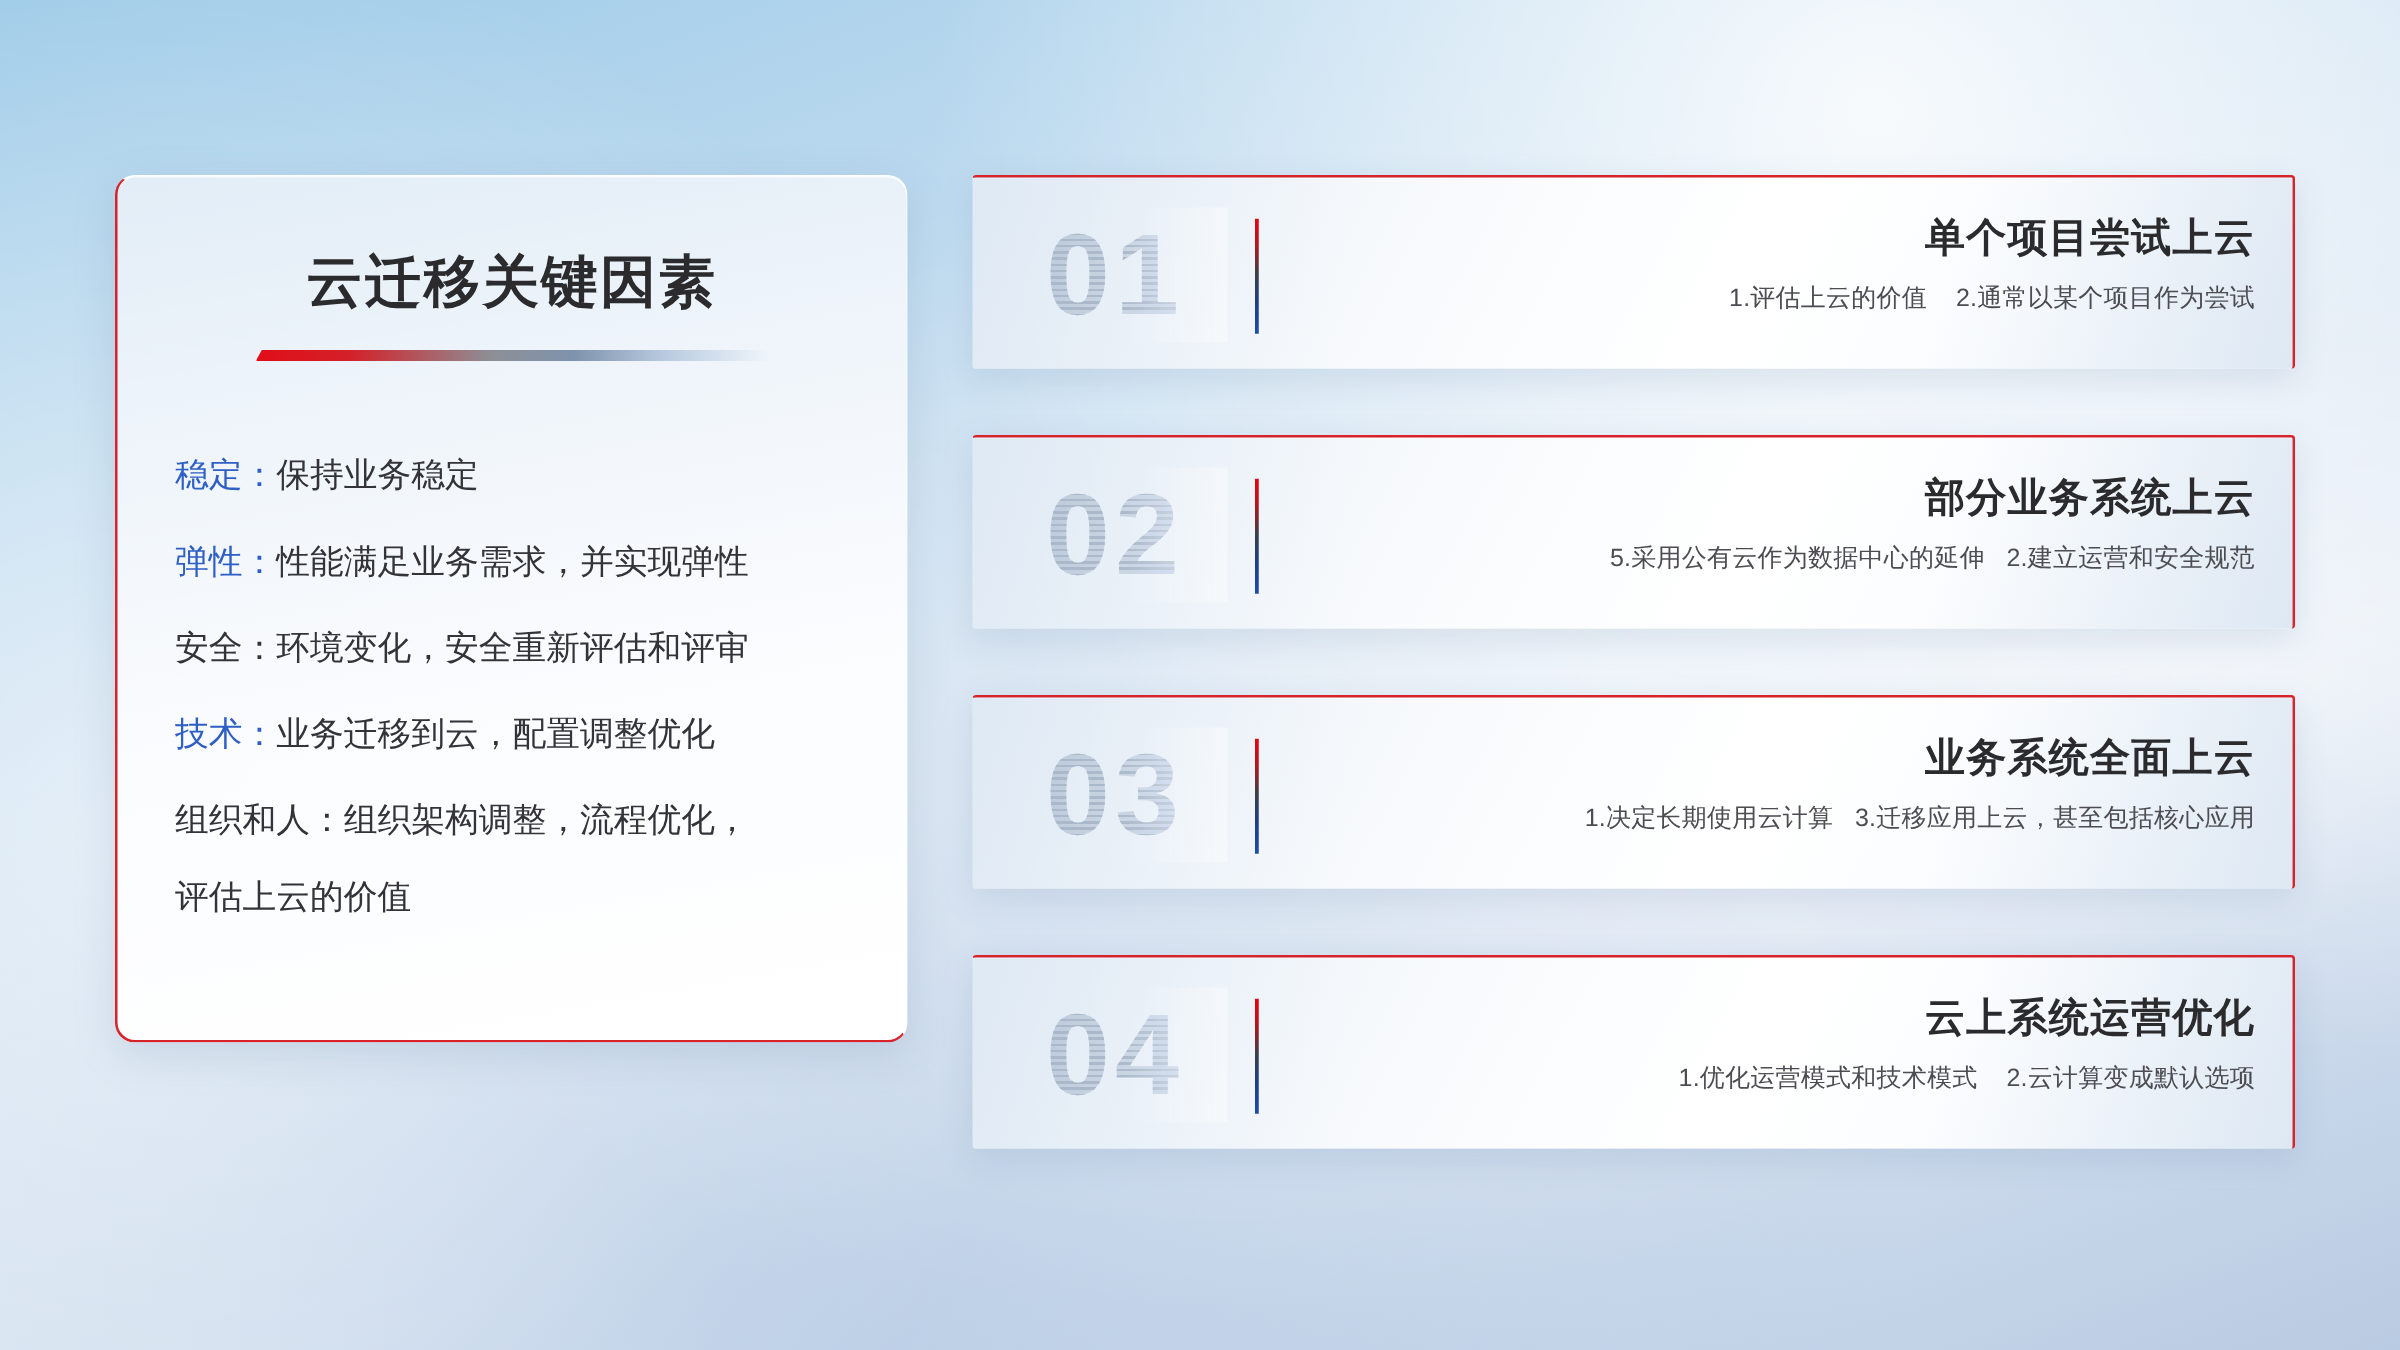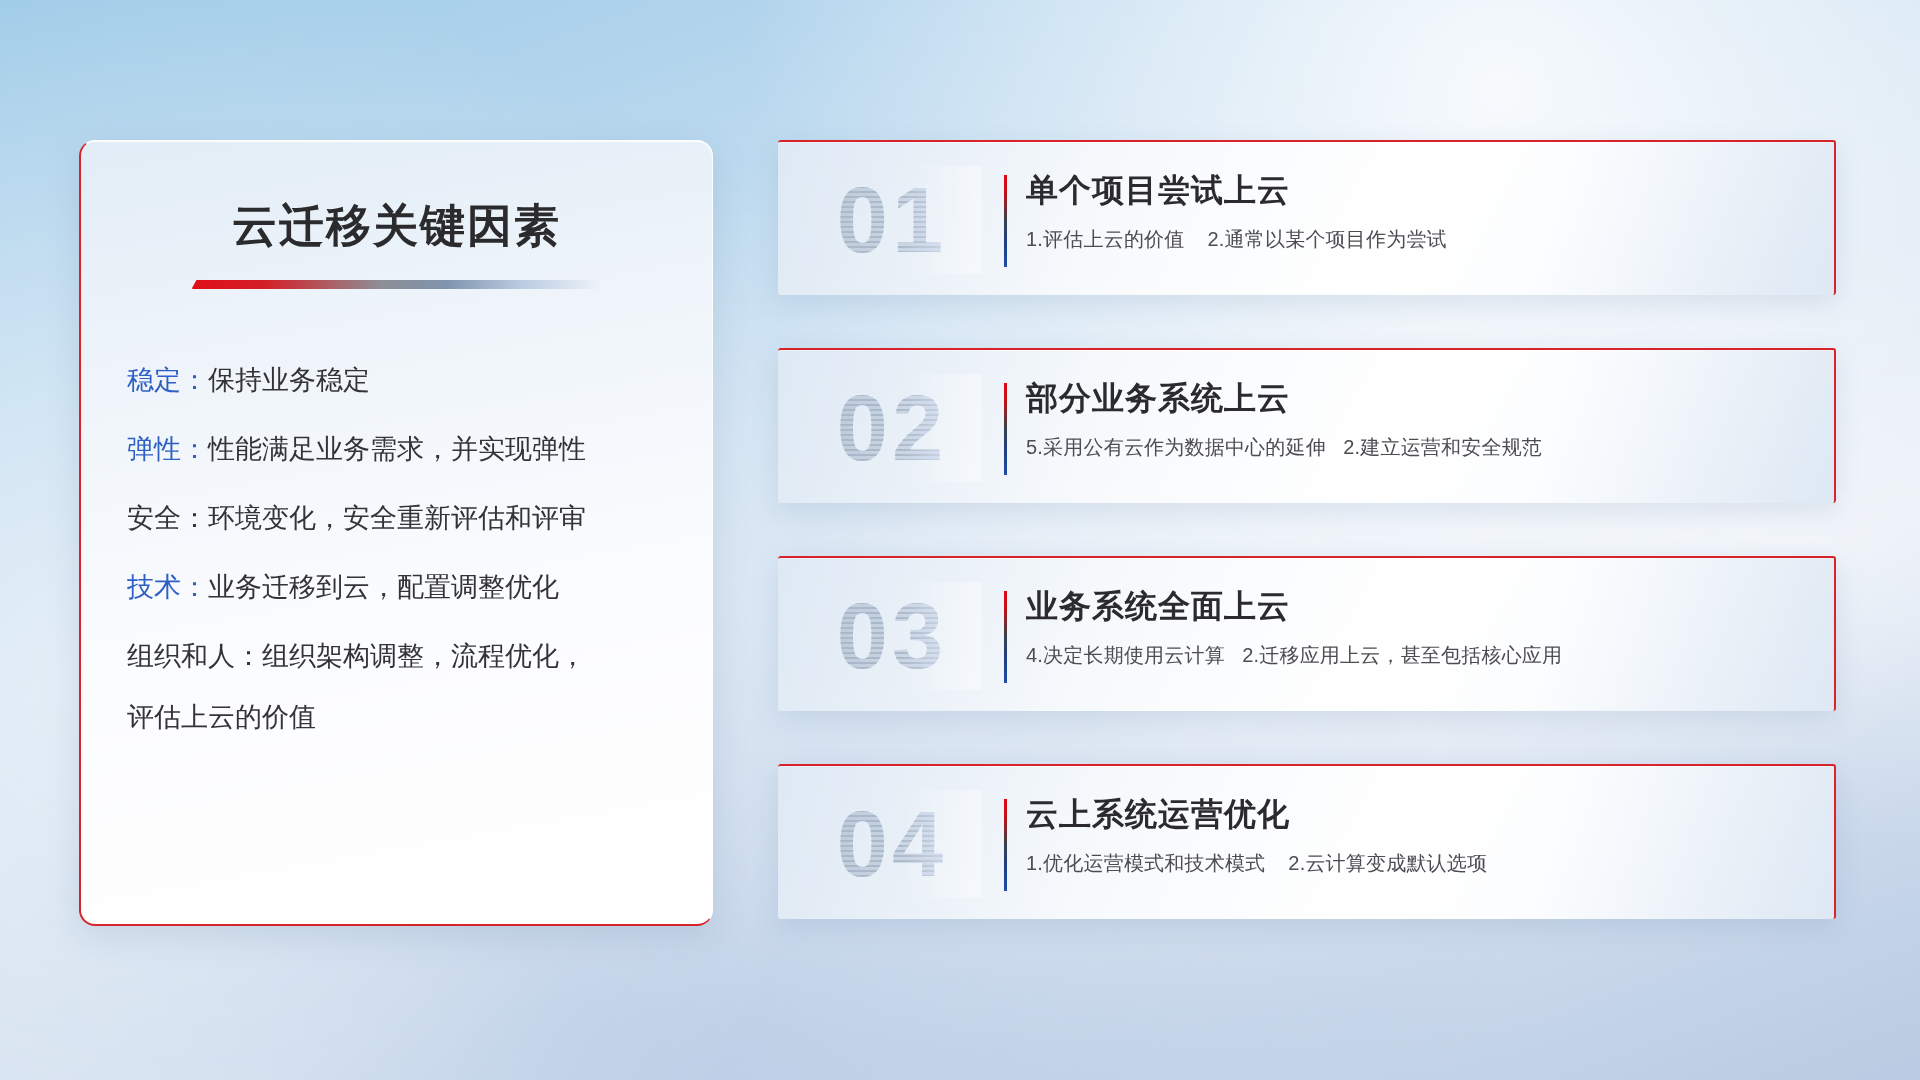--- a/index.html
+++ b/index.html
@@ -21,21 +21,21 @@
   }
   .bg-soft{
     position:absolute; inset:0;
     background:
       radial-gradient(ellipse at 52% 55%, rgba(255,255,255,.35) 0%, rgba(255,255,255,0) 55%),
       radial-gradient(ellipse at 95% 50%, rgba(255,255,255,.45) 0%, rgba(255,255,255,0) 40%);
   }
 
   
   .left-panel{
-    position:absolute; left:79px; top:140px; width:634px; height:786px;
+    position:absolute; left:92px; top:140px; width:634px; height:694px;
     border-radius:16px;
     background:linear-gradient(170deg,#e2edf7 0%, #eef4fa 26%, #fbfcfe 60%, #ffffff 100%);
     border:1px solid rgba(255,255,255,.9);
     border-left:2px solid #d8232a;
     border-bottom:2px solid #d8232a;
     box-shadow:0 10px 34px rgba(90,120,155,.18), inset 0 1px 0 rgba(255,255,255,.95);
     overflow:hidden;
   }
   .lp-title{
     margin:55px 0 0 0;
@@ -75,20 +75,21 @@
   .card{
     position:relative;
     height:155px;
     margin-bottom:53px;
     border-radius:3px;
     background:linear-gradient(118deg,#eef3f9 0%, #f6f9fc 30%, #ffffff 58%, #fafcfe 80%, #eef3f9 100%);
     border-top:2px solid #d8232a;
     border-right:2px solid #d8232a;
     box-shadow:0 8px 26px rgba(95,125,160,.16), inset 0 1px 0 rgba(255,255,255,.9);
     overflow:hidden;
+    text-align:right;
   }
   .card:last-child{ margin-bottom:0;margin-top:48px; }
   .card-sheen{
     position:absolute; inset:0;
     background:linear-gradient(105deg, rgba(210,225,240,.55) 0%, rgba(255,255,255,0) 30%, rgba(255,255,255,0) 72%, rgba(206,222,238,.5) 100%);
     pointer-events:none;
   }
 
   
   .card-num{
@@ -202,21 +203,21 @@
       <div class="card-sub">5.采用公有云作为数据中心的延伸   2.建立运营和安全规范</div>
     </div>
   </article>
 
   <article class="card">
     <div class="card-sheen"></div>
     <div class="card-num">03</div>
     <div class="card-bar"></div>
     <div class="card-text">
       <div class="card-title">业务系统全面上云</div>
-      <div class="card-sub">4.决定长期使用云计算   2.迁移应用上云，甚至包括核心应用</div>
+      <div class="card-sub">1.决定长期使用云计算   3.迁移应用上云，甚至包括核心应用</div>
     </div>
   </article>
 
   <article class="card">
     <div class="card-sheen"></div>
     <div class="card-num">04</div>
     <div class="card-bar"></div>
     <div class="card-text">
       <div class="card-title">云上系统运营优化</div>
       <div class="card-sub">1.优化运营模式和技术模式    2.云计算变成默认选项</div>

